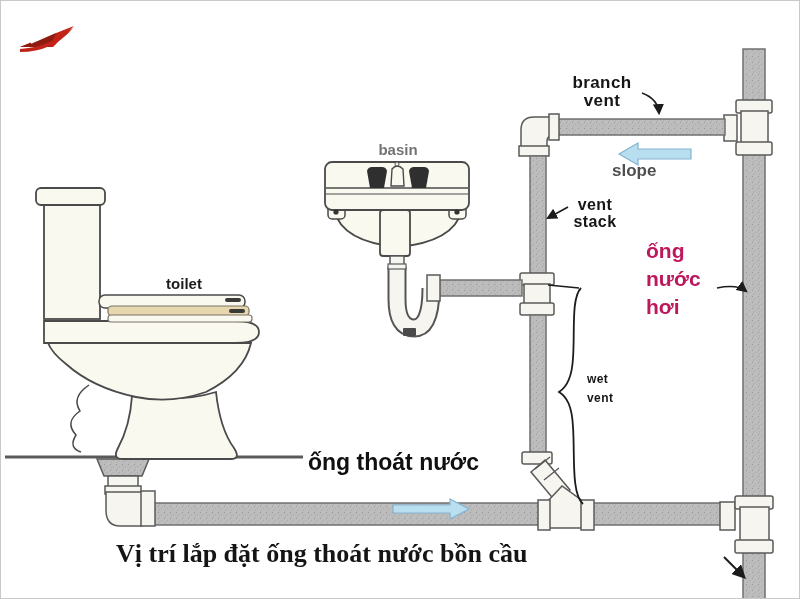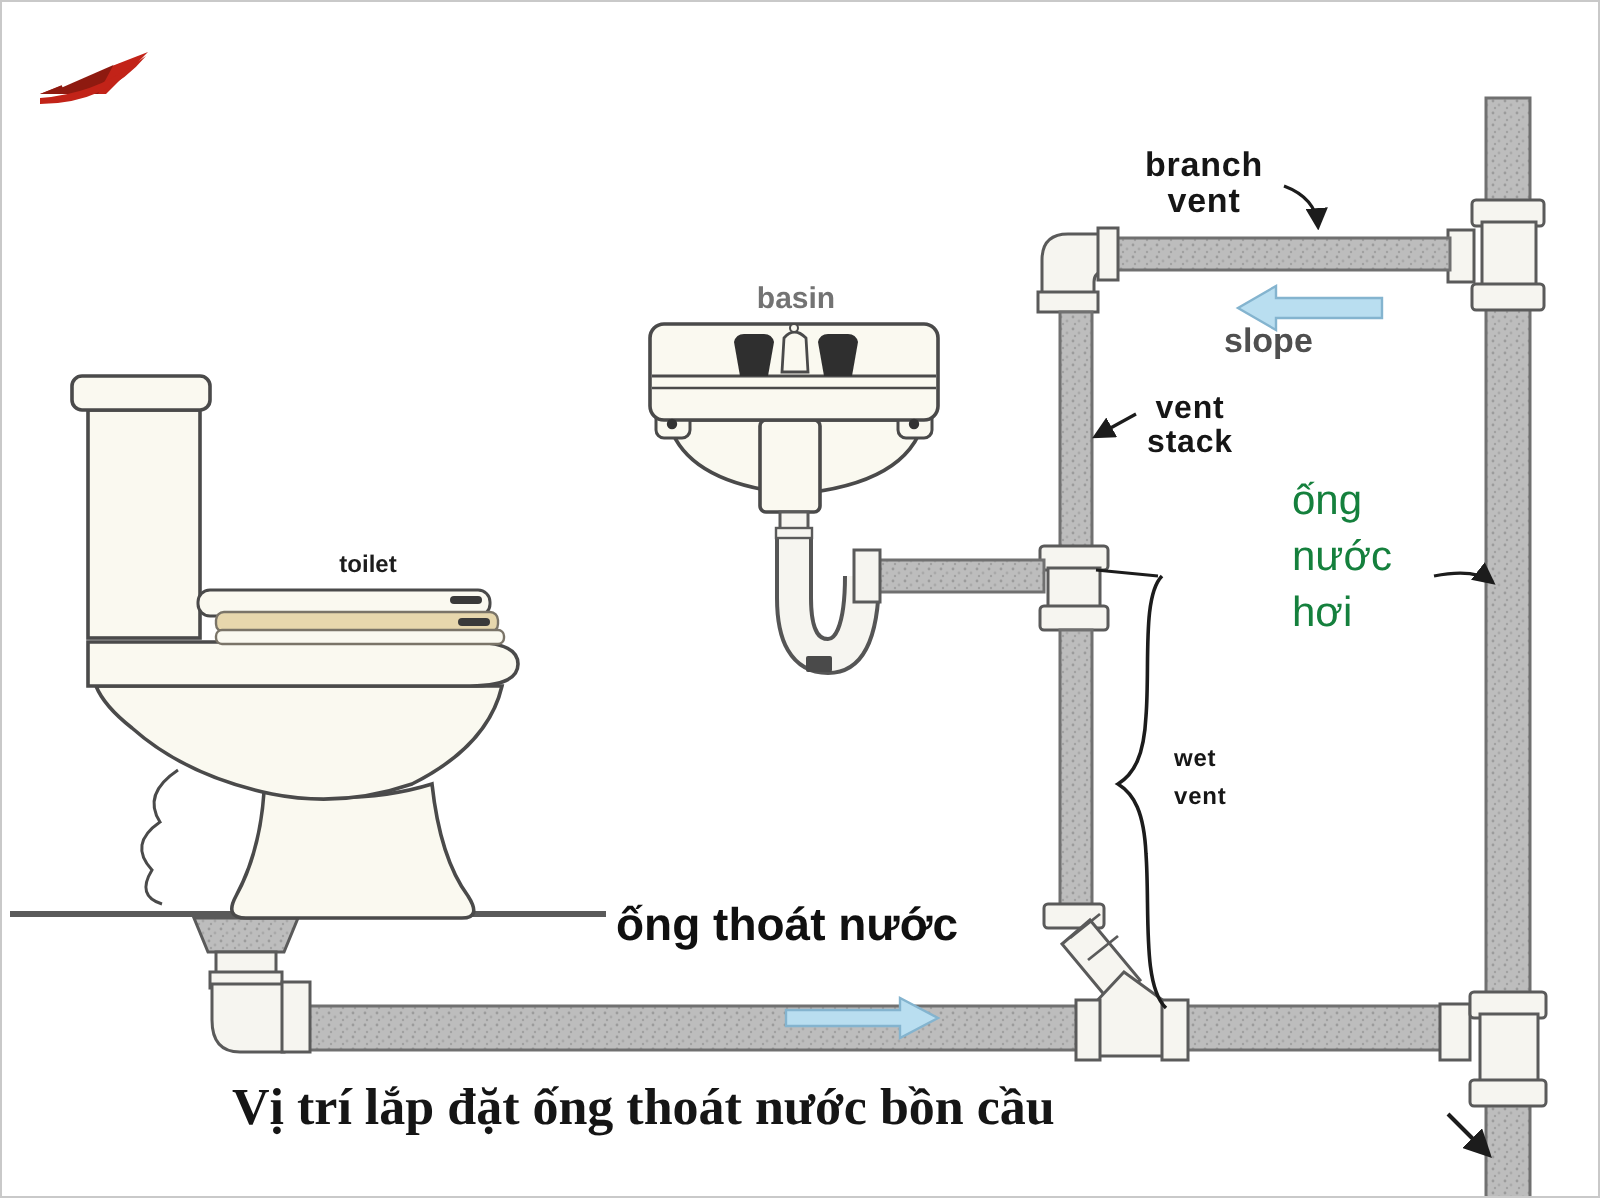--- a/index.html
+++ b/index.html
@@ -10,22 +10,22 @@
   .lbl{position:absolute;color:#161616;white-space:nowrap;}
   .lbl-italic{font-weight:700;letter-spacing:.4px;}
   .logo{position:absolute;left:74px;top:20px;font-style:italic;font-weight:800;
         font-size:24px;letter-spacing:.5px;}
   .logo .kido{color:#3b3b3d;}
   .logo .homes{color:#c02418;}
   .branch-vent{left:556px;top:73px;width:90px;text-align:center;font-size:17px;line-height:18px;}
   .slope{left:611px;top:160px;width:82px;font-size:17px;font-weight:700;color:#4f4f4f;}
   .basin{left:356px;top:140px;width:82px;text-align:center;font-size:15px;font-weight:700;color:#737373;}
   .vent-stack{left:552px;top:195px;width:84px;text-align:center;font-size:16px;line-height:17px;}
-  .vent-vi{left:645px;top:236px;font-size:21px;font-weight:400;line-height:28px;color:#15803d;}
-  .toilet{left:152px;top:274px;width:62px;text-align:center;font-size:12px;font-weight:600;color:#1d1d1d;}
+  .vent-vi{left:645px;top:236px;font-size:21px;font-weight:700;line-height:28px;color:#be185d;}
+  .toilet{left:152px;top:274px;width:62px;text-align:center;font-size:15px;font-weight:600;color:#1d1d1d;}
   .wet-vent{left:586px;top:369px;width:52px;text-align:left;font-size:12px;line-height:19px;}
   .drain-vi{left:307px;top:448px;font-size:23px;font-weight:700;color:#101010;}
   .caption{left:115px;top:538px;font-family:"Liberation Serif",serif;font-size:26px;
            font-weight:700;color:#151515;}
 </style>
 </head>
 <body>
 
 <div class="stage">
 

